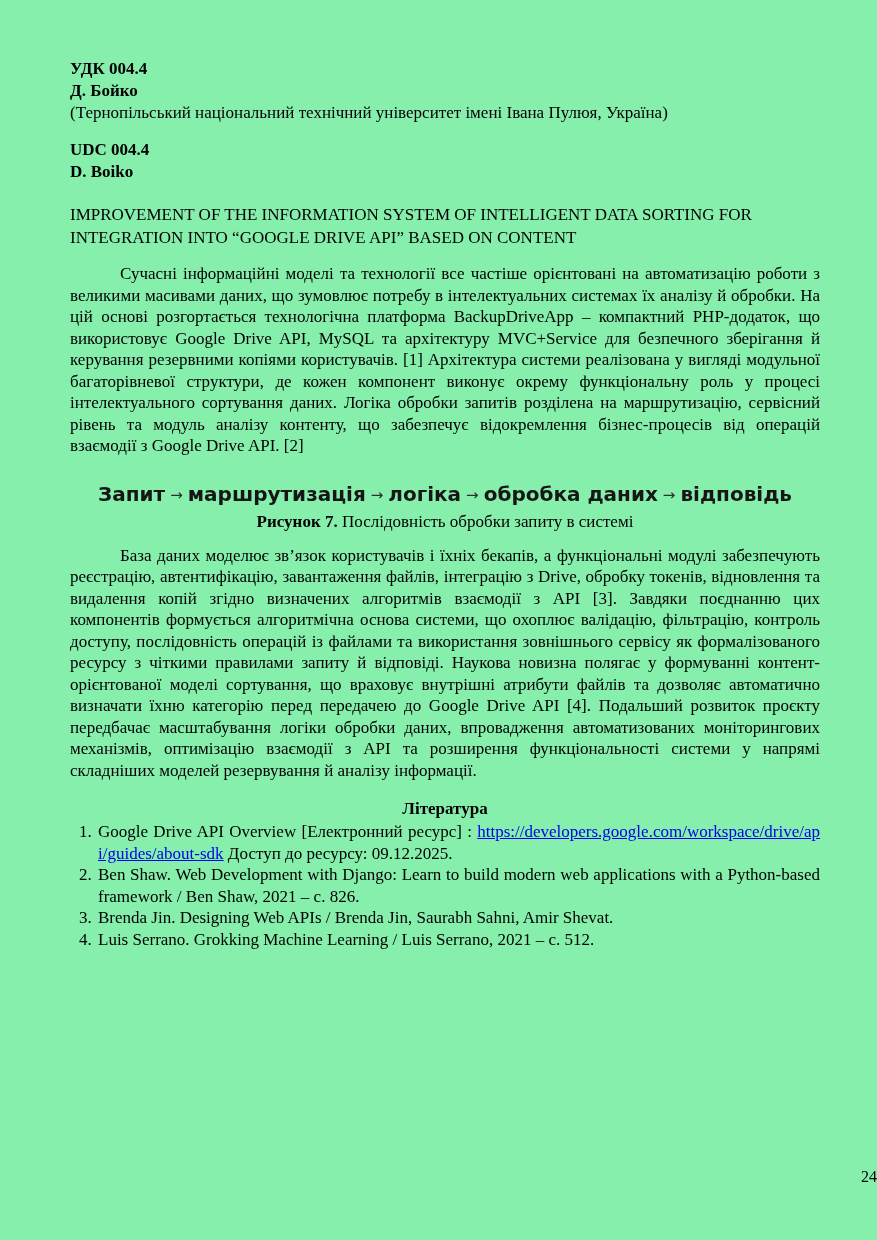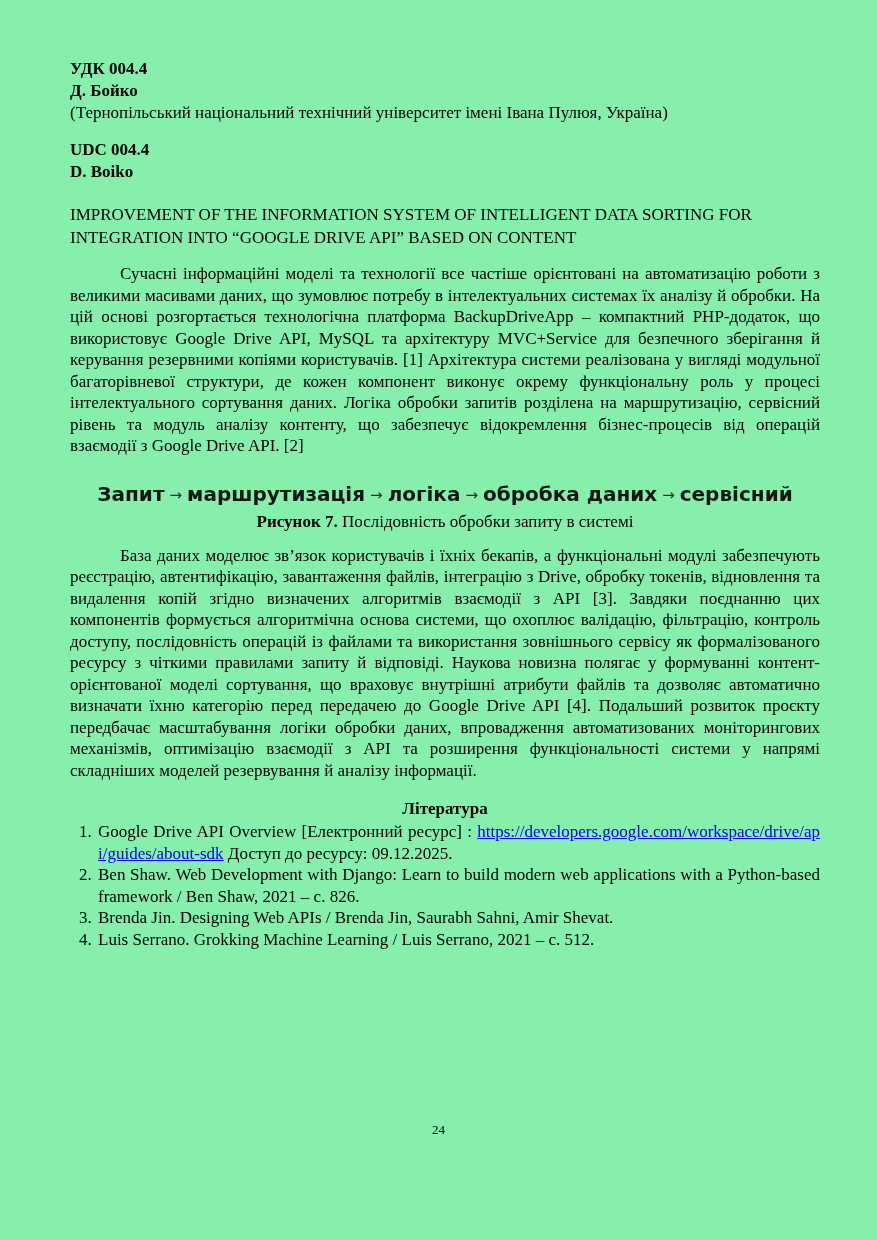--- a/index.html
+++ b/index.html
@@ -86,25 +86,25 @@
     padding-left: 2px;
   }
   a.ref-link {
     color: #0000EE;
     text-decoration: underline;
     cursor: pointer;
     word-break: break-all;
   }
   .page-number {
     position: absolute;
-    top: 1120px;
+    top: 1167px;
     left: 0;
     right: 0;
-    text-align: center;
-    font-size: 13px;
+    text-align: right;
+    font-size: 16px;
     line-height: 20px;
   }
 </style>
 </head>
 <body>
 
 <div class="page">
 
   <div class="meta-block">
     <div class="meta-line bold">УДК 004.4</div>
@@ -115,21 +115,21 @@
 
   <div class="meta-block meta-en">
     <div class="meta-line bold">UDC 004.4</div>
     <div class="meta-line bold">D. Boiko</div>
   </div>
 
   <h2 class="title-en">IMPROVEMENT OF THE INFORMATION SYSTEM OF INTELLIGENT DATA SORTING FOR INTEGRATION INTO “GOOGLE DRIVE API” BASED ON CONTENT</h2>
 
   <p class="body-par">Сучасні інформаційні моделі та технології все частіше орієнтовані на автоматизацію роботи з великими масивами даних, що зумовлює потребу в інтелектуальних системах їх аналізу й обробки. На цій основі розгортається технологічна платформа BackupDriveApp – компактний PHP-додаток, що використовує Google Drive API, MySQL та архітектуру MVC+Service для безпечного зберігання й керування резервними копіями користувачів. [1] Архітектура системи реалізована у вигляді модульної багаторівневої структури, де кожен компонент виконує окрему функціональну роль у процесі інтелектуального сортування даних. Логіка обробки запитів розділена на маршрутизацію, сервісний рівень та модуль аналізу контенту, що забезпечує відокремлення бізнес-процесів від операцій взаємодії з Google Drive API. [2]</p>
 
-  <div class="figure-line"><span>Запит</span><span class="fig-arrow">→</span><span>маршрутизація</span><span class="fig-arrow">→</span><span>логіка</span><span class="fig-arrow">→</span><span>обробка даних</span><span class="fig-arrow">→</span><span>сервісний</span></div>
+  <div class="figure-line"><span>Запит</span><span class="fig-arrow">→</span><span>маршрутизація</span><span class="fig-arrow">→</span><span>логіка</span><span class="fig-arrow">→</span><span>обробка даних</span><span class="fig-arrow">→</span><span>відповідь</span></div>
 
   <div class="figure-caption"><span class="bold">Рисунок 7.</span><span> Послідовність обробки запиту в системі</span></div>
 
   <p class="body-par par-after-figure">База даних моделює зв’язок користувачів і їхніх бекапів, а функціональні модулі забезпечують реєстрацію, автентифікацію, завантаження файлів, інтеграцію з Drive, обробку токенів, відновлення та видалення копій згідно визначених алгоритмів взаємодії з API [3]. Завдяки поєднанню цих компонентів формується алгоритмічна основа системи, що охоплює валідацію, фільтрацію, контроль доступу, послідовність операцій із файлами та використання зовнішнього сервісу як формалізованого ресурсу з чіткими правилами запиту й відповіді. Наукова новизна полягає у формуванні контент-орієнтованої моделі сортування, що враховує внутрішні атрибути файлів та дозволяє автоматично визначати їхню категорію перед передачею до Google Drive API [4]. Подальший розвиток проєкту передбачає масштабування логіки обробки даних, впровадження автоматизованих моніторингових механізмів, оптимізацію взаємодії з API та розширення функціональності системи у напрямі складніших моделей резервування й аналізу інформації.</p>
 
   <h3 class="refs-heading">Література</h3>
 
   <ol class="refs">
     <li><span>Google Drive API Overview [Електронний ресурс] : </span><a class="ref-link">https://developers.google.com/workspace/drive/api/guides/about-sdk</a><span> Доступ до ресурсу: 09.12.2025.</span></li>
     <li>Ben Shaw. Web Development with Django: Learn to build modern web applications with a Python-based framework / Ben Shaw, 2021 – с. 826.</li>

